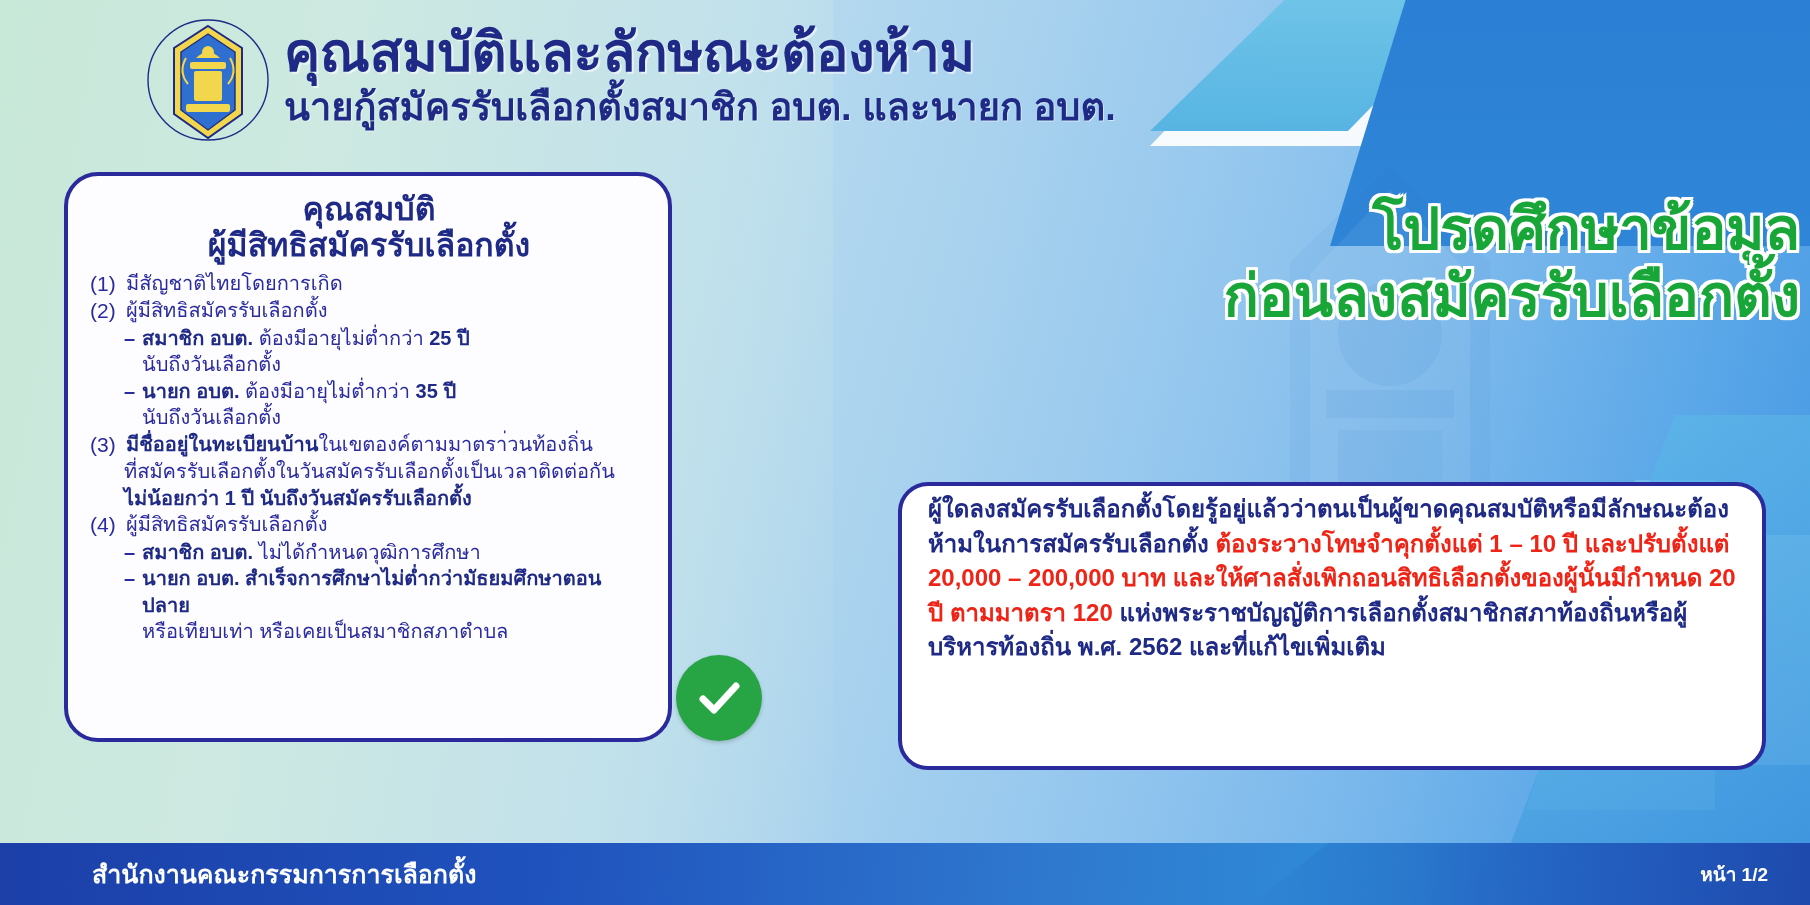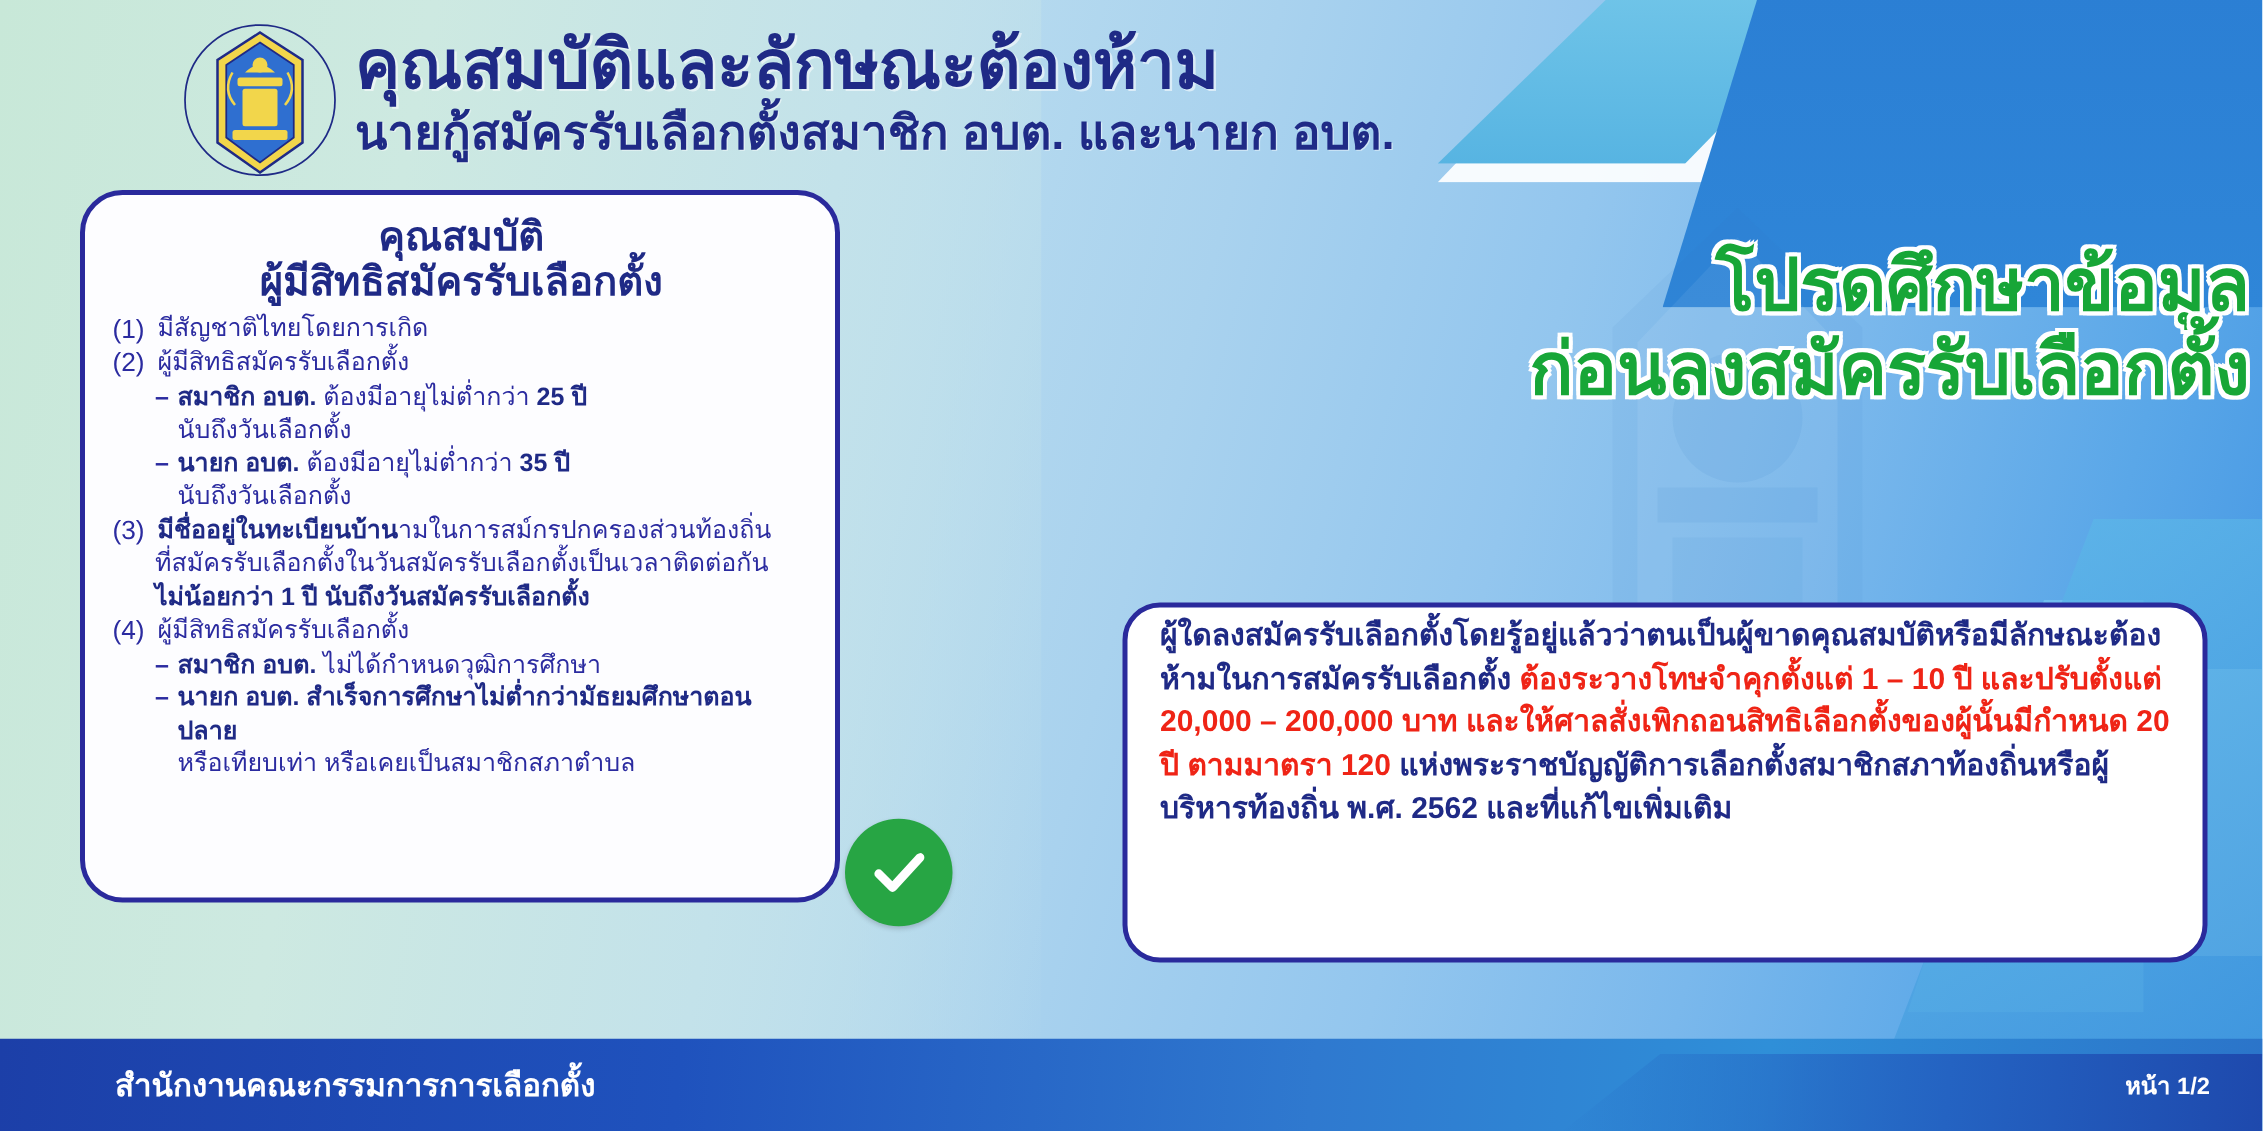--- a/index.html
+++ b/index.html
@@ -81,21 +81,21 @@
     text-shadow:2px 2px 0 rgba(255,255,255,.55);
   }
   .title-sub {
     font-size:38px; font-weight:bold; color:#1f2a86;
     line-height:1.18; margin-top:4px;
     text-shadow:1px 1px 0 rgba(255,255,255,.5);
   }
 
   
   .card-left {
-    position:absolute; left:64px; top:152px;
+    position:absolute; left:64px; top:172px;
     width:608px; height:570px;
     background:#fdfdff;
     border:4px solid #2a2a9c;
     border-radius:34px;
     padding:16px 20px 10px 22px;
   }
   .card-left-h1 {
     text-align:center; font-size:32px; font-weight:bold;
     color:#1f2a86; line-height:1.12;
   }
@@ -146,21 +146,21 @@
   }
   .warn-p {
     font-size:24px; font-weight:bold; color:#1f2a86;
     line-height:1.44; text-align:left;
   }
   .warn-p .red { color:#ef2416; }
   .warn-p .first { text-indent:40px; display:inline; }
 
   
   .footer {
-    position:absolute; left:0; bottom:0; width:100%; height:74px;
+    position:absolute; left:0; bottom:0; width:100%; height:62px;
     background:linear-gradient(95deg,#1c3fa8 0%, #1f52bd 30%, #2f79cf 58%, #2f8fd8 78%, #2b74c9 100%);
   }
   .footer-cut {
     position:absolute; right:0; bottom:0; width:560px; height:62px;
     background:linear-gradient(95deg,rgba(43,116,201,0) 0%, #2463c2 55%, #1e49ad 100%);
     clip-path:polygon(14% 0, 100% 0, 100% 100%, 0 100%);
   }
   .footer-text {
     position:absolute; left:92px; top:50%; transform:translateY(-50%);
     font-size:25px; font-weight:bold; color:#ffffff;
@@ -244,21 +244,21 @@
       <div class="cont">นับถึงวันเลือกตั้ง</div>
 
       <div class="subitem">
         <span class="dash">–</span>
         <span><b class="bb">นายก อบต.</b><span> ต้องมีอายุไม่ต่ำกว่า </span><b class="bb">35 ปี</b></span>
       </div>
       <div class="cont">นับถึงวันเลือกตั้ง</div>
 
       <div class="qitem">
         <span class="qnum">(3)</span>
-        <span class="qtext"><b class="bb">มีชื่ออยู่ในทะเบียนบ้าน</b><span>ามในการสม์กรปกครองส่วนท้องถิ่น</span></span>
+        <span class="qtext"><b class="bb">มีชื่ออยู่ในทะเบียนบ้าน</b><span>ในเขตองค์ตามมาตรา่วนท้องถิ่น</span></span>
       </div>
       <div class="cont-l2">ที่สมัครรับเลือกตั้งในวันสมัครรับเลือกตั้งเป็นเวลาติดต่อกัน</div>
       <div class="cont-l2"><b class="bb">ไม่น้อยกว่า  1 ปี นับถึงวันสมัครรับเลือกตั้ง</b></div>
 
       <div class="qitem">
         <span class="qnum">(4)</span>
         <span class="qtext">ผู้มีสิทธิสมัครรับเลือกตั้ง</span>
       </div>
 
       <div class="subitem">

